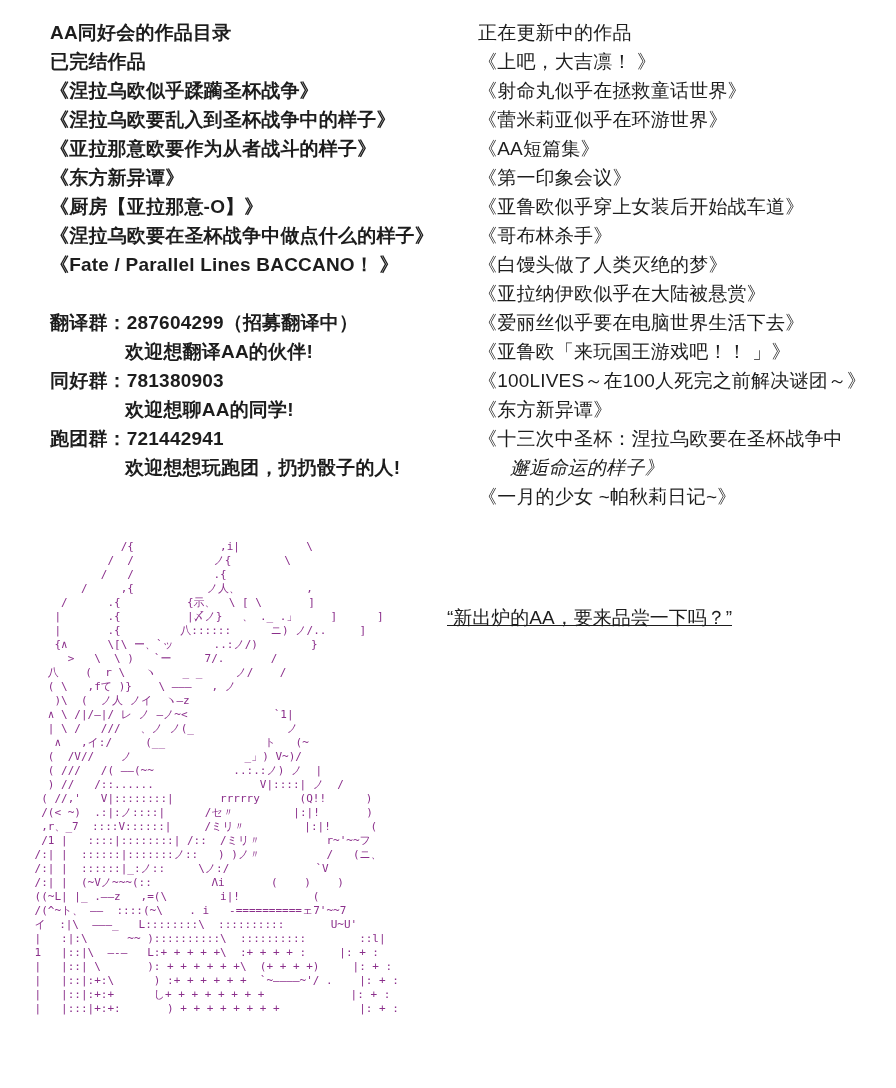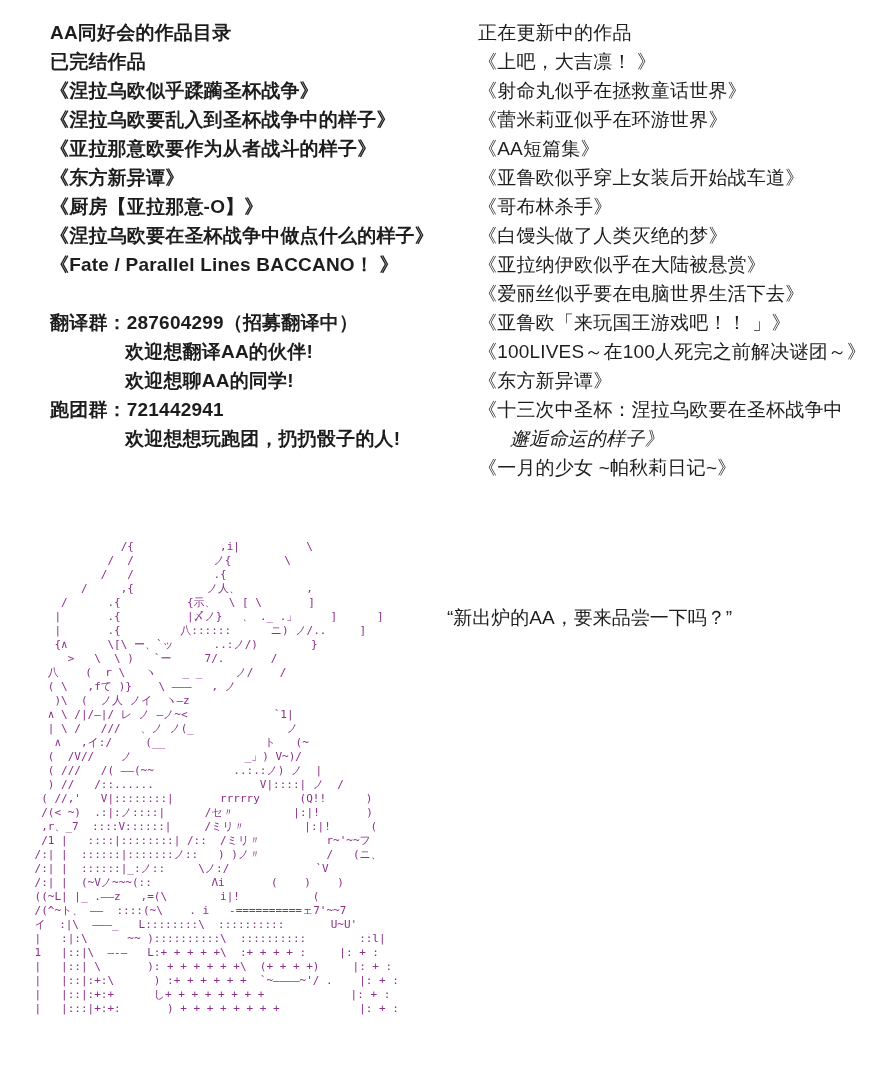--- a/index.html
+++ b/index.html
@@ -23,20 +23,21 @@
   }
   .spacer { height:29px; }
   .group-note { padding-left:75px; }
   .indent2 { padding-left:32px;font-style:italic; }
   .quote {
     position:absolute;
     left:447px; top:603px;
     font-size:19px;
     line-height:29px;
     white-space:pre;
+    text-decoration:underline;
   }
   .ascii-art {
     position:absolute;
     left:28px; top:540px;
     margin:0;
     font-family:"DejaVu Sans Mono", monospace;
     font-size:11px;
     line-height:14px;
     color:#8b2f8b;
     white-space:pre;
@@ -51,31 +52,33 @@
   <div class="line">《涅拉乌欧似乎蹂躏圣杯战争》</div>
   <div class="line">《涅拉乌欧要乱入到圣杯战争中的样子》</div>
   <div class="line">《亚拉那意欧要作为从者战斗的样子》</div>
   <div class="line">《东方新异谭》</div>
   <div class="line">《厨房【亚拉那意-O】》</div>
   <div class="line">《涅拉乌欧要在圣杯战争中做点什么的样子》</div>
   <div class="line">《Fate / Parallel Lines BACCANO！ 》</div>
   <div class="spacer"></div>
   <div class="line"><span>翻译群：</span><span>287604299（招募翻译中）</span></div>
   <div class="line group-note">欢迎想翻译AA的伙伴!</div>
+  <div class="line"><span>同好群：</span><span>781380903</span></div>
   <div class="line group-note">欢迎想聊AA的同学!</div>
   <div class="line"><span>跑团群：</span><span>721442941</span></div>
   <div class="line group-note">欢迎想想玩跑团，扔扔骰子的人!</div>
 </div>
 
 <div class="col col-right">
   <div class="line">正在更新中的作品</div>
   <div class="line">《上吧，大吉凛！ 》</div>
   <div class="line">《射命丸似乎在拯救童话世界》</div>
   <div class="line">《蕾米莉亚似乎在环游世界》</div>
   <div class="line">《AA短篇集》</div>
+  <div class="line">《第一印象会议》</div>
   <div class="line">《亚鲁欧似乎穿上女装后开始战车道》</div>
   <div class="line">《哥布林杀手》</div>
   <div class="line">《白馒头做了人类灭绝的梦》</div>
   <div class="line">《亚拉纳伊欧似乎在大陆被悬赏》</div>
   <div class="line">《爱丽丝似乎要在电脑世界生活下去》</div>
   <div class="line">《亚鲁欧「来玩国王游戏吧！！ 」》</div>
   <div class="line">《100LIVES～在100人死完之前解决谜团～》</div>
   <div class="line">《东方新异谭》</div>
   <div class="line">《十三次中圣杯：涅拉乌欧要在圣杯战争中</div>
   <div class="line indent2">邂逅命运的样子》</div>

